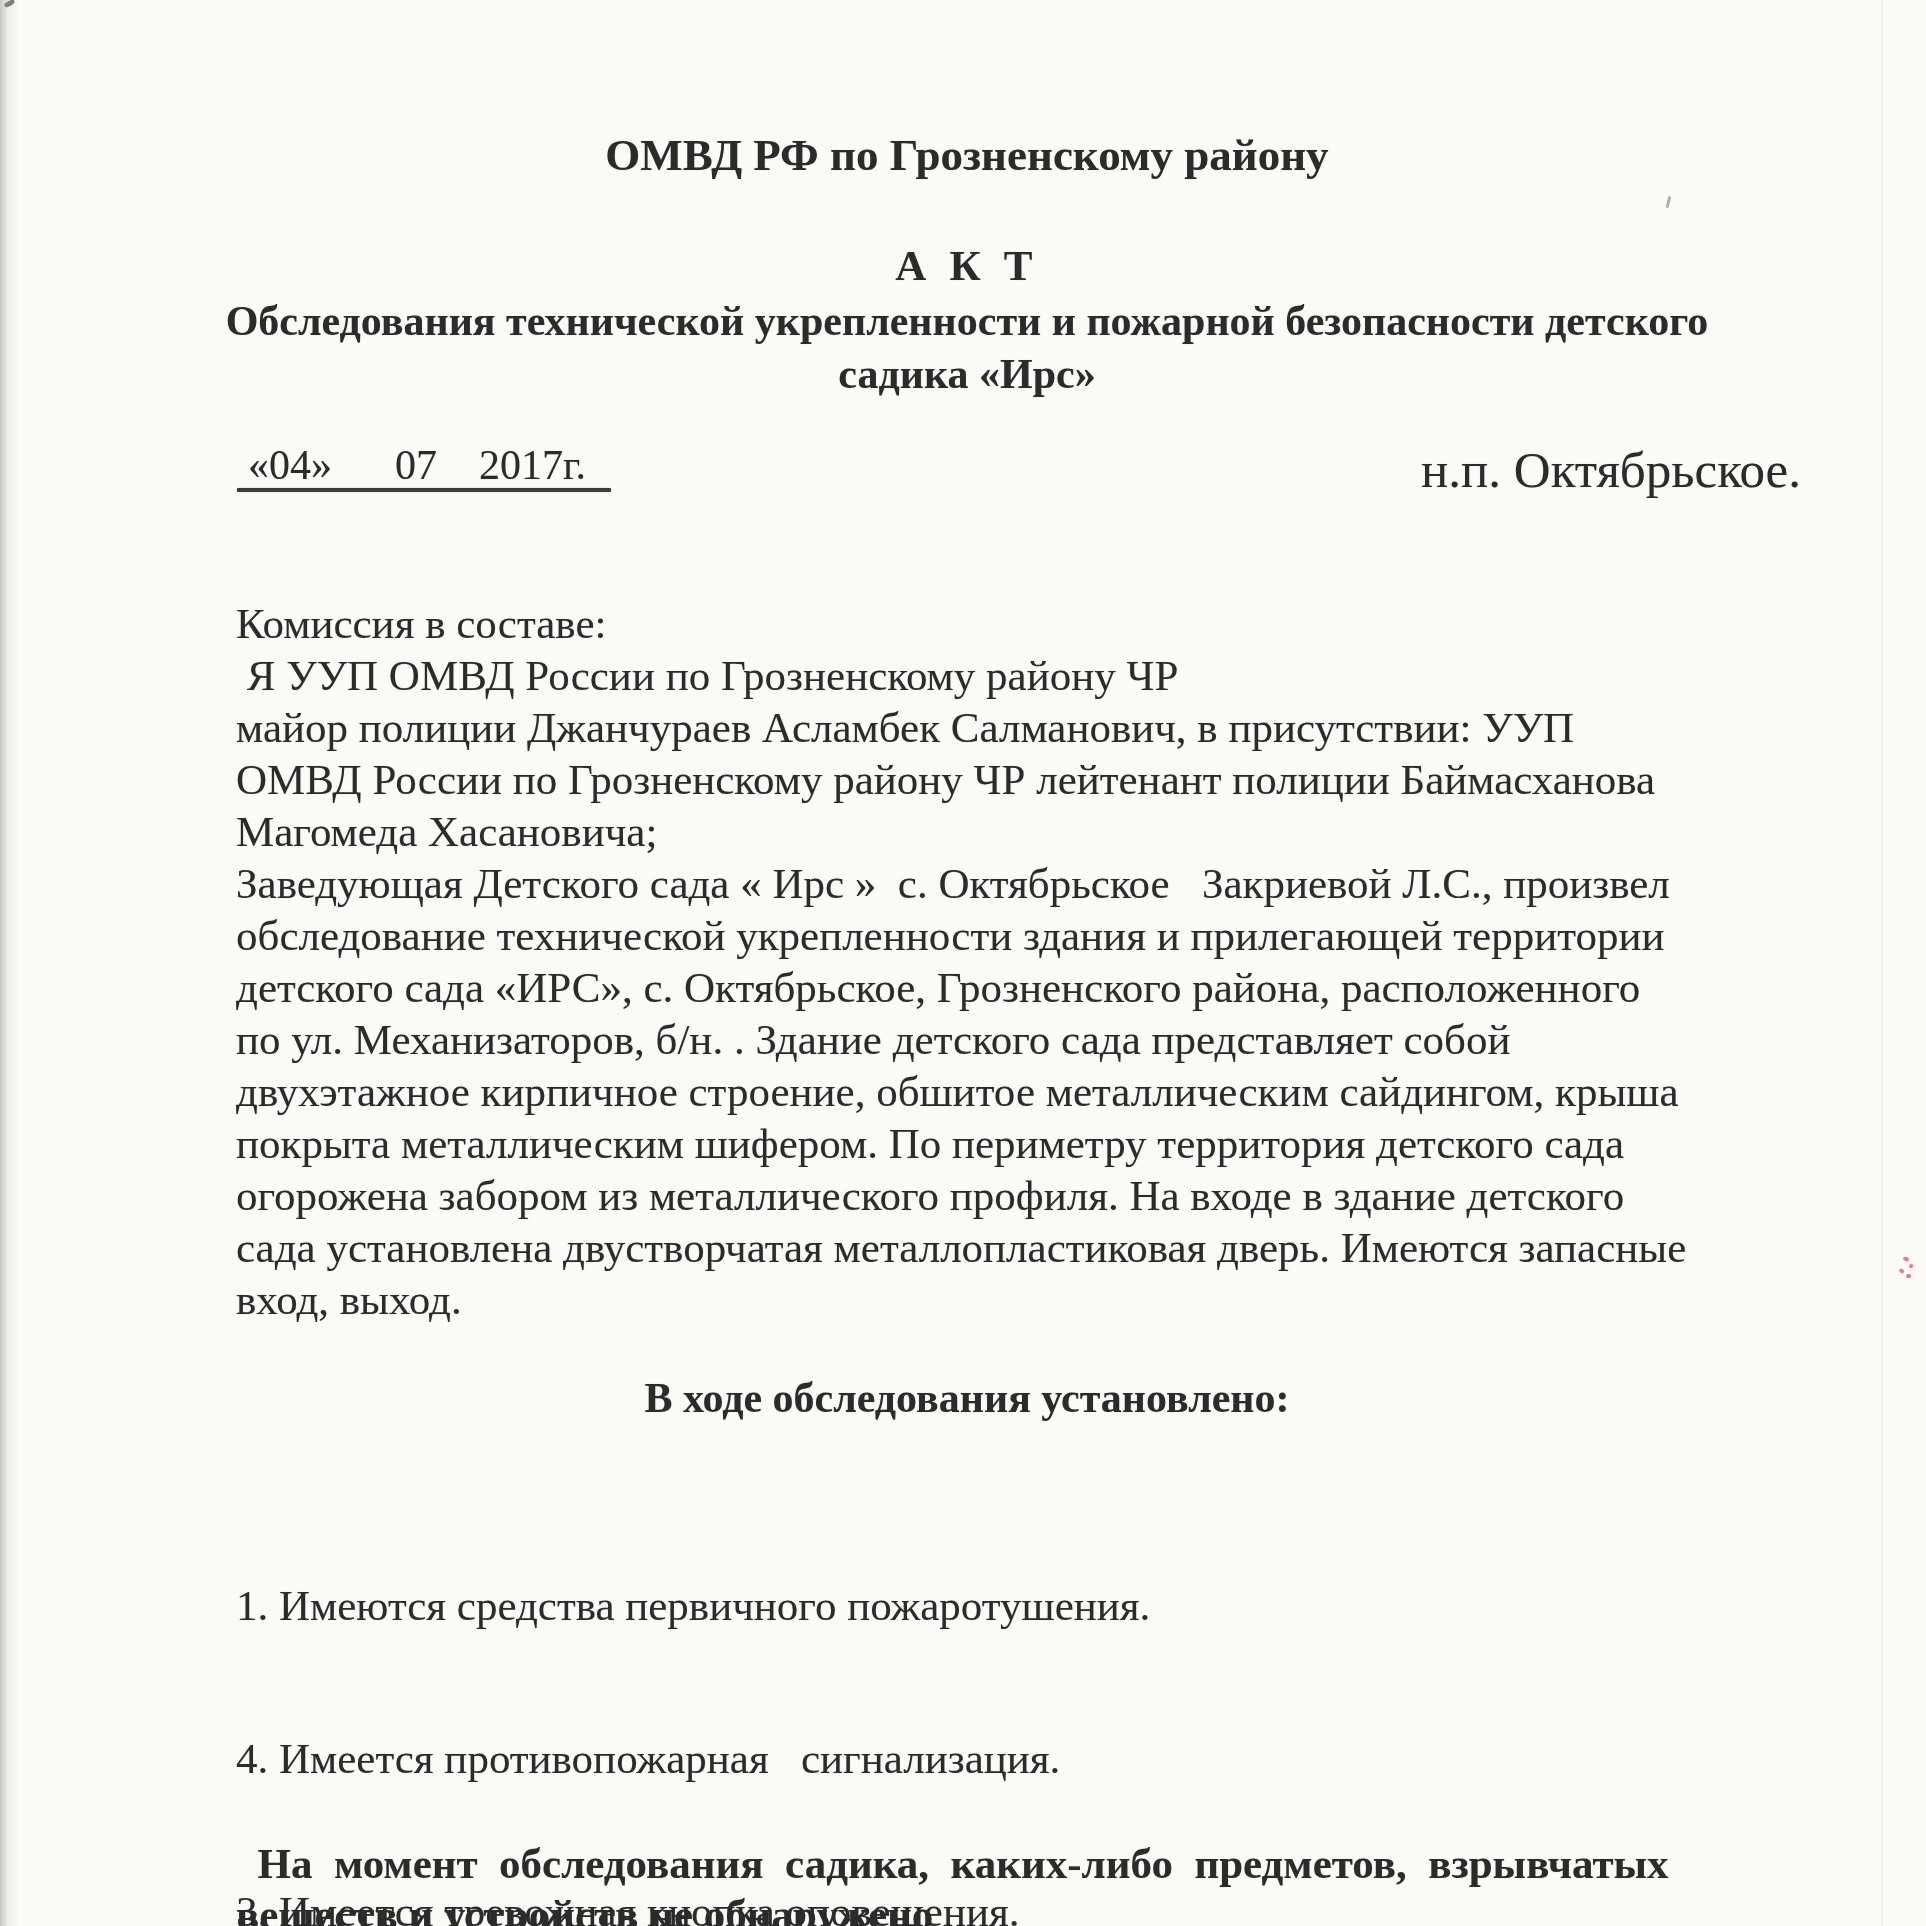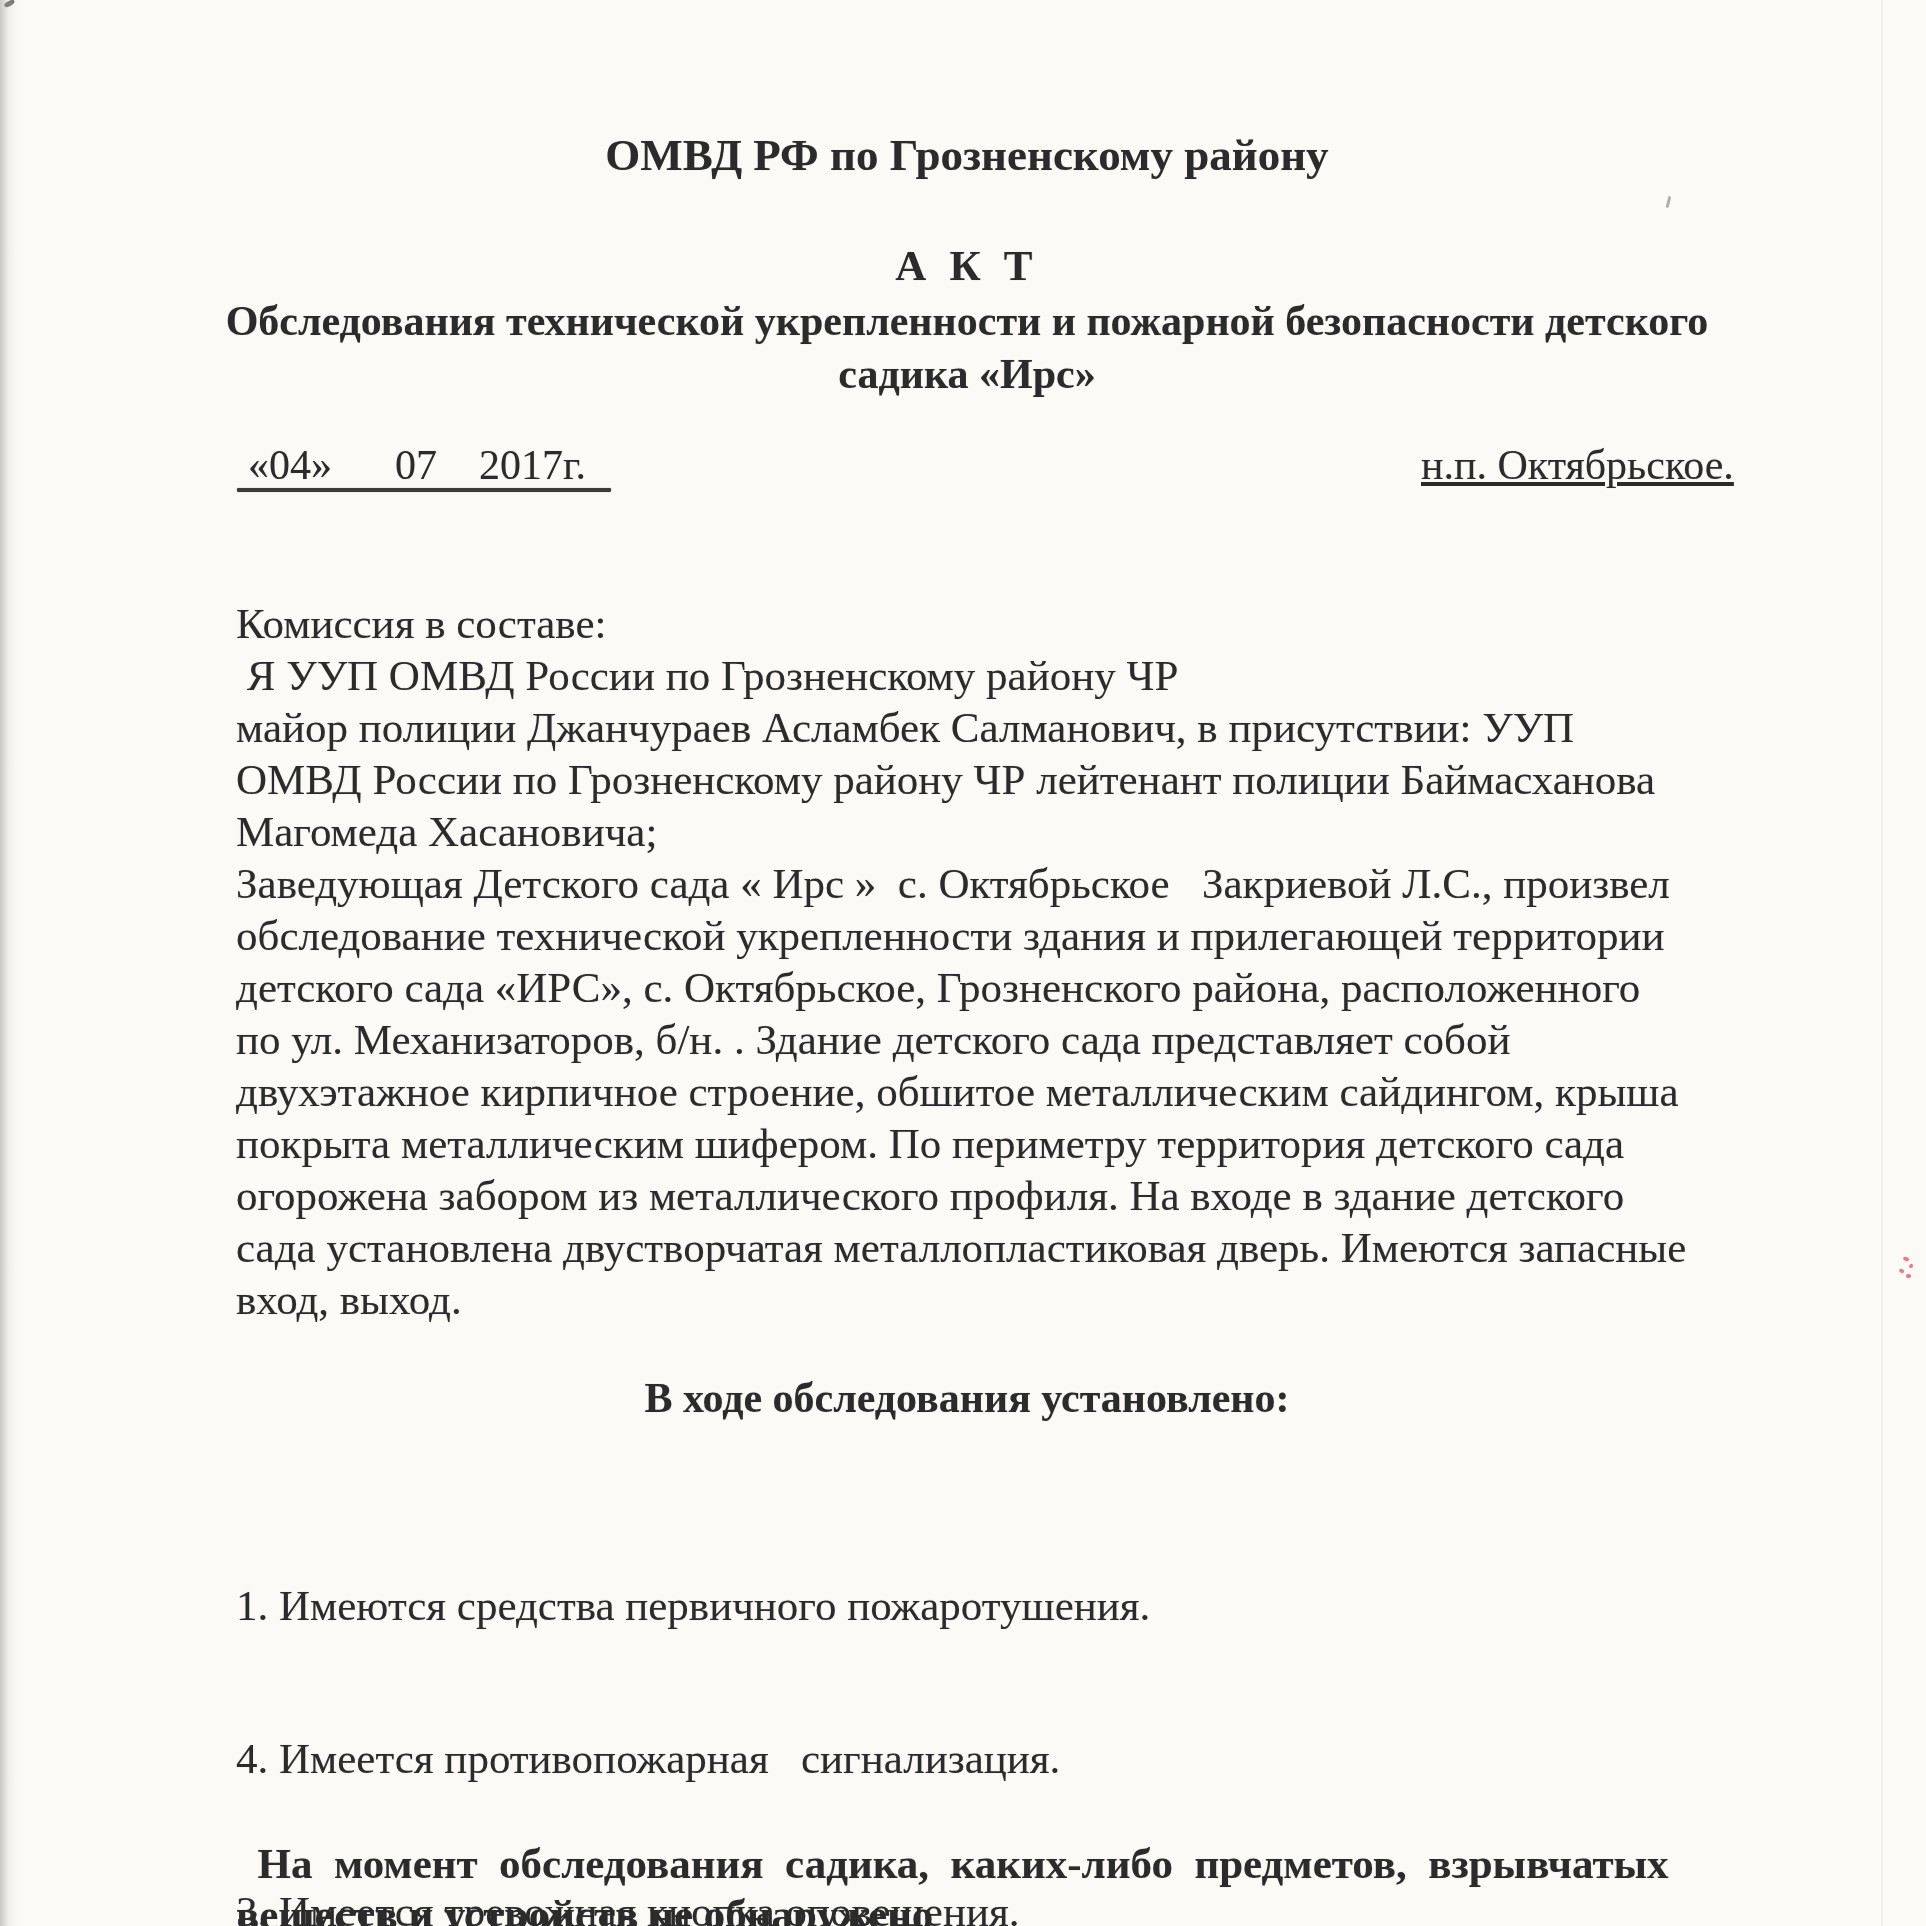--- a/index.html
+++ b/index.html
@@ -16,21 +16,21 @@
     background:linear-gradient(to right, rgba(150,148,140,.5), rgba(200,198,190,.22) 45%, rgba(0,0,0,0));
     z-index:5;pointer-events:none;
   }
   .txt{position:absolute;white-space:pre;text-shadow:0 0 1.2px rgba(40,40,40,.22);}
   .center{left:0;width:1934px;text-align:center;}
   .org-header{top:129px;font-size:45px;font-weight:bold;}
   .doc-type{top:241px;font-size:43px;font-weight:bold;letter-spacing:6.2px;}
   .doc-title{top:295px;font-size:42px;font-weight:bold;line-height:53px;}
   .date-row{top:441px;left:0;width:1954px;height:54px;}
   .date-val{position:absolute;left:238px;top:0;font-size:42px;margin-left:10px;}
-  .place-val{position:absolute;left:1421px;top:0;font-size:42px;text-decoration:underline;}
+  .place-val{position:absolute;left:1421px;top:0;font-size:51px;}
   .date-underline{position:absolute;left:237px;top:488px;width:374px;height:3.9px;background:#3c3c3c;border-radius:1.2px;box-shadow:0 0 1.2px rgba(0,0,0,.4);}
   .intro{top:598px;left:236px;font-size:43px;line-height:52px;}
   .findings-heading{top:1374px;font-size:42px;font-weight:bold;}
   .findings{top:1478px;left:236px;font-size:43px;line-height:51px;}
   .findings div{height:51px;}
   .conclusion{top:1838px;left:236px;font-size:43px;font-weight:bold;line-height:51px;}
   .speck{position:absolute;border-radius:60% 40% 55% 45%;}
   .speck-red{background:#ef5f74;opacity:.85;}
   .corner-mark{position:absolute;left:3.9px;top:0.8px;width:10.8px;height:5.4px;background:#4a4a48;border-radius:45%;transform:rotate(-28deg);opacity:.8;}
   .tiny-mark{position:absolute;left:1667px;top:196px;width:3.1px;height:11.6px;background:rgba(85,85,85,.45);transform:rotate(14deg);border-radius:1.5px;}

